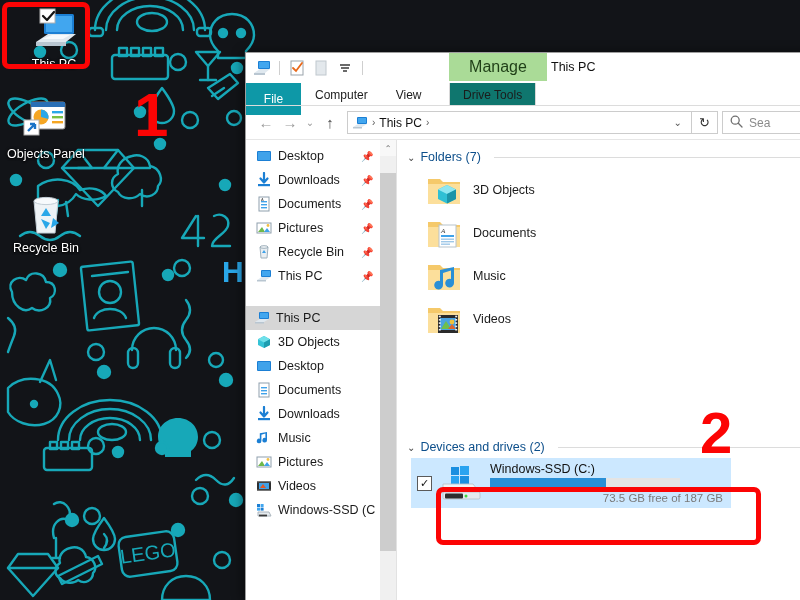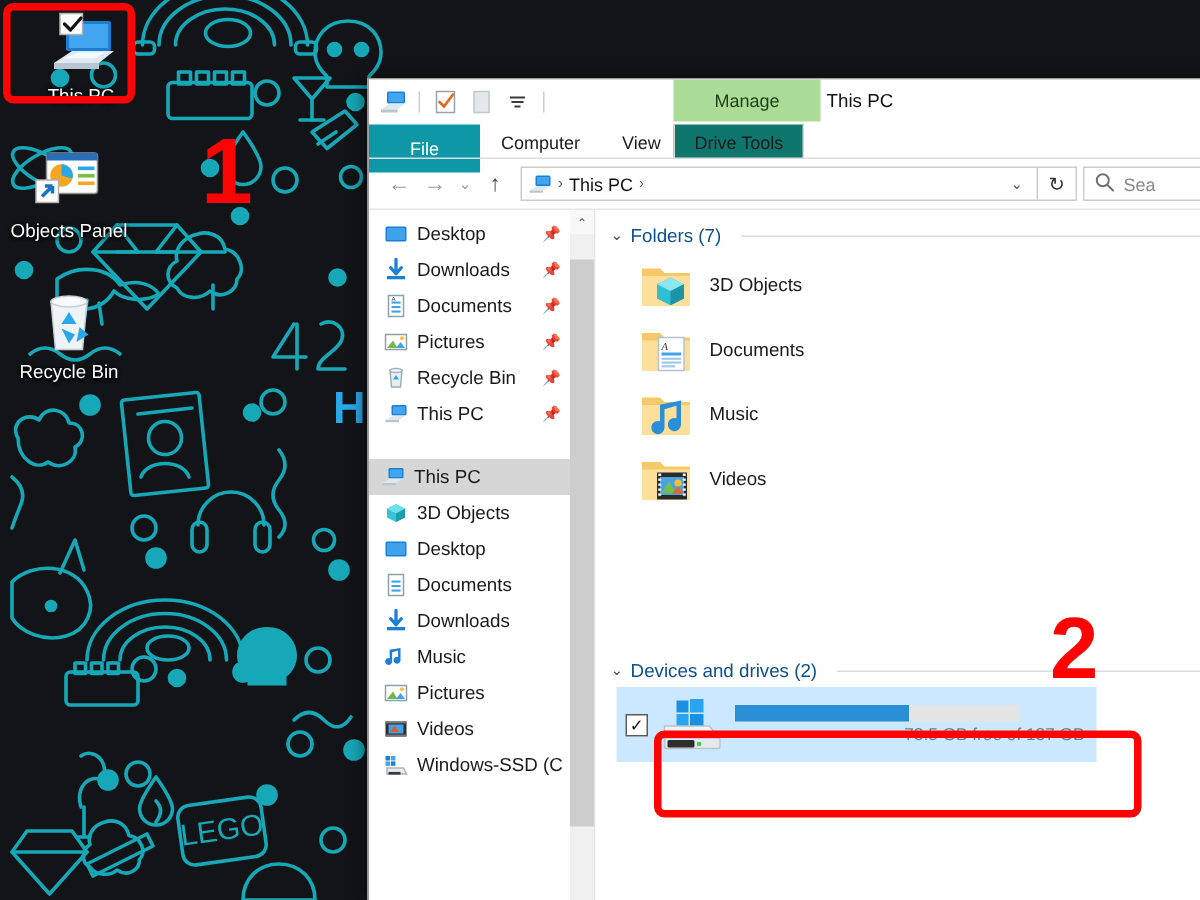--- a/index.html
+++ b/index.html
@@ -41,41 +41,41 @@
   
   #titlebar {
     position:relative; height:30px; background:#ffffff;
     display:flex; align-items:center;
   }
   #qat { display:flex; align-items:center; gap:4px; padding-left:6px; height:30px;}
   .qat-btn { width:20px; height:20px; position:relative; display:block; }
   .qat-sep { width:1px; height:14px; background:#cfcfcf; display:block; margin:0 3px;}
   #ctx-tab-header {
     position:absolute; left:203px; top:0; width:98px; height:28px;
-    background:#aadb97; color:#1f3f17; font-size:12px;
+    background:#aadb97; color:#1f3f17; font-size:16px;
     display:flex; align-items:center; justify-content:center;
   }
   #win-title {
     position:absolute; left:305px; top:0; height:28px;
     display:flex; align-items:center; font-size:12.5px; color:#111;
   }
 
   
   #tabstrip {
     height:23px; background:#ffffff; display:flex; align-items:stretch;
     position:relative;
   }
   #tabstrip::after{
     content:""; position:absolute; left:0; right:0; bottom:0; height:1px; background:#dcdcdc;
   }
   .rtab {
     display:flex; align-items:center; justify-content:center;
     font-size:12px; color:#1b1b1b; padding:0 14px; height:23px; white-space:nowrap;
   }
-  .rtab.file { background:#0e98a7; color:#ffffff; width:74px; padding:16px;}
+  .rtab.file { background:#0e98a7; color:#ffffff; width:55px; padding:16px;}
   .rtab.ctx  { background:#0f766e; }
   #ctx-group { position:absolute; left:203px; top:0; height:23px; display:flex; }
   #ctx-group::before{
     content:""; position:absolute; left:0; top:0; bottom:0; width:1px; background:#d8d8d8;
   }
   #ctx-group::after{
     content:""; position:absolute; right:0; top:0; bottom:0; width:1px; background:#d8d8d8;
   }
 
   
@@ -733,20 +733,21 @@
               <rect x="21" y="1" width="9" height="9" fill="#2aa3f0"></rect>
               <rect x="12" y="11" width="8" height="8" fill="#2aa3f0"></rect>
               <rect x="21" y="11" width="9" height="9" fill="#1b8fe0"></rect>
               <path d="M4 19 l30 0 l7 9 l-37 0z" fill="#f0f3f6" stroke="#b9c3cb" stroke-width="0.9"></path>
               <rect x="4" y="27" width="37" height="7" rx="1.5" fill="#e4e9ee" stroke="#b9c3cb" stroke-width="0.9"></rect>
               <rect x="6" y="28.4" width="18" height="5" rx="1" fill="#2e2e2e"></rect>
               <circle cx="27" cy="31" r="1.5" fill="#3fd43f"></circle>
             </svg>
           </span>
           <span class="drive-info">
+            <span class="drive-name" style="display:block;">Windows-SSD (C:)</span>
             <span class="bar-outer" style="display:block;">
               <span class="bar-fill" id="capfill" style="display: block; width: 61%;"></span>
             </span>
             <span class="drive-free" style="display:block;text-align:right;">73.5 GB free of 187 GB</span>
           </span>
         </div>
       </div>
     </div>
   </div>
 </div>

